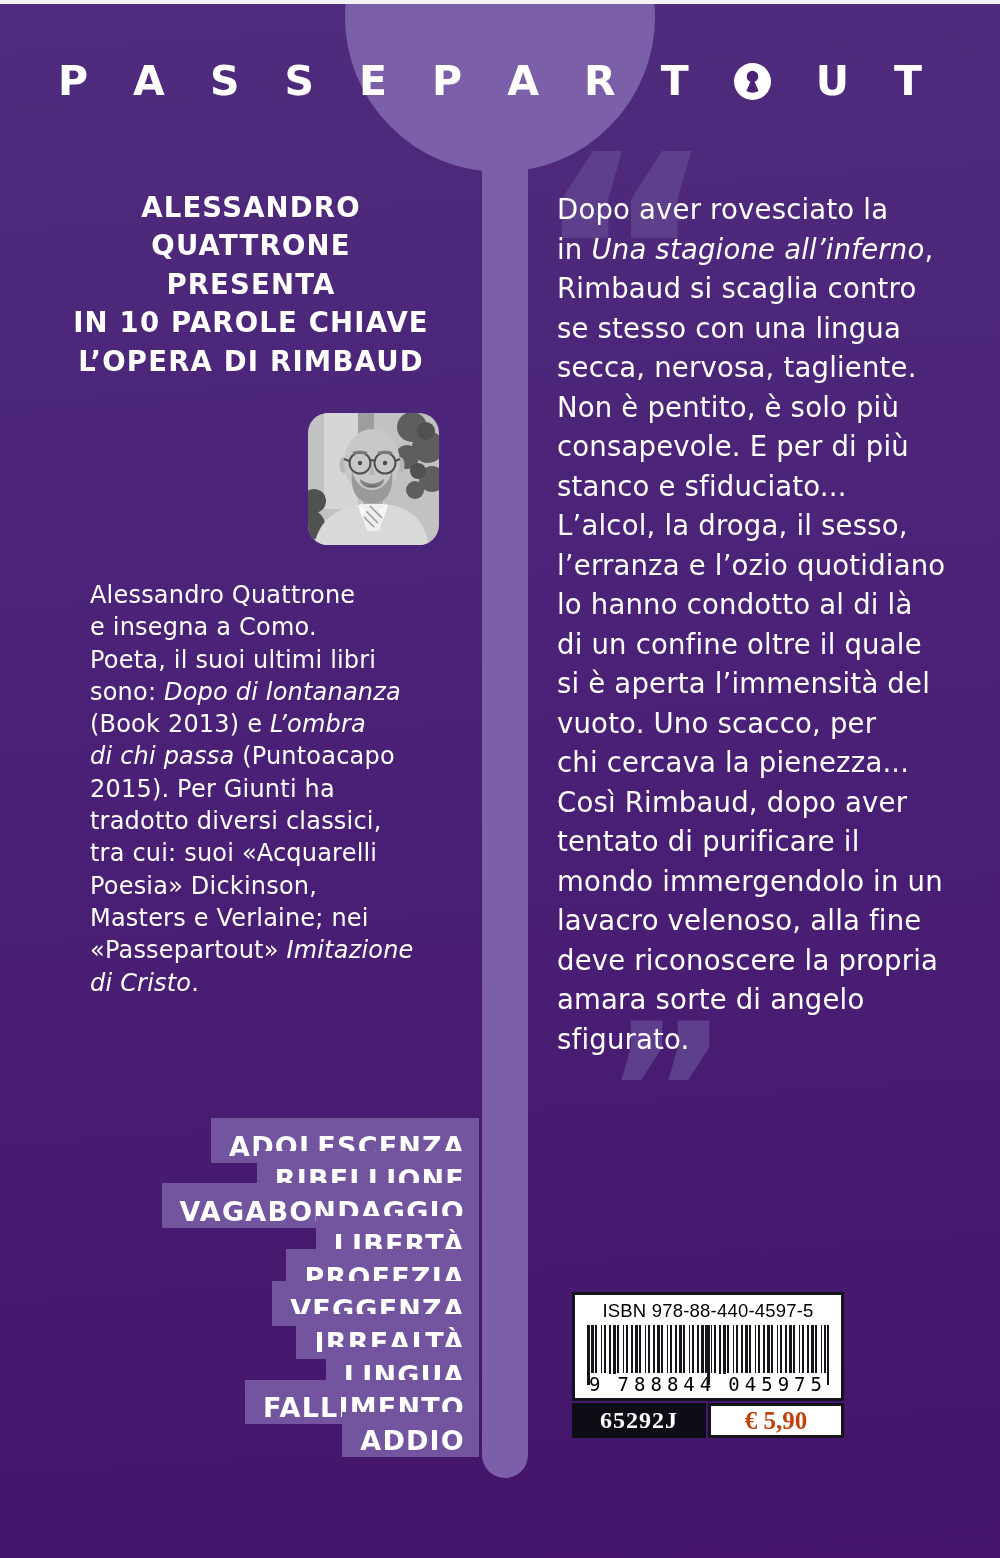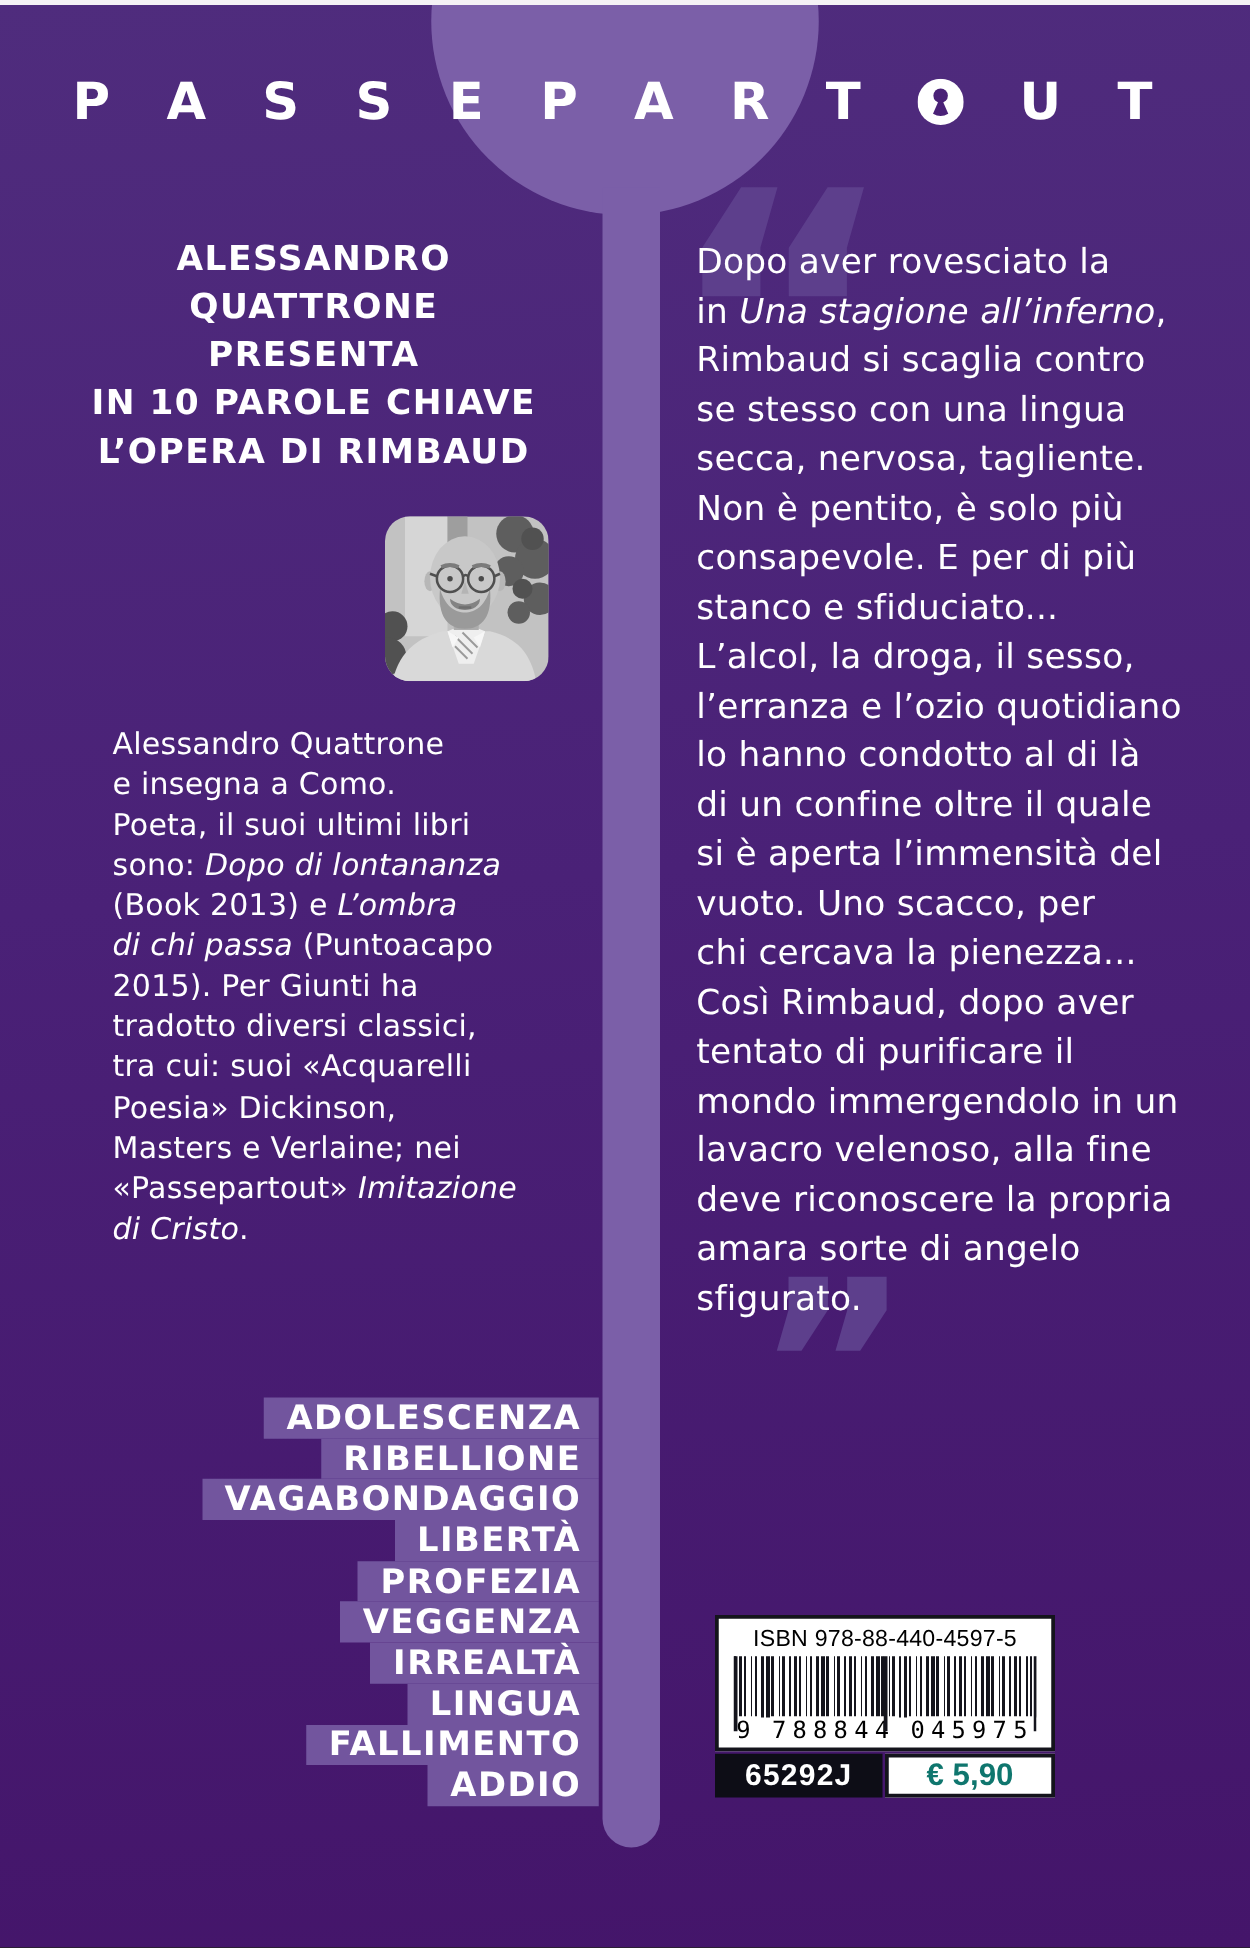--- a/index.html
+++ b/index.html
@@ -25,41 +25,41 @@
     font-size:27.5px;line-height:38.4px;font-weight:700;letter-spacing:1.2px;}
   .photo{position:absolute;left:308px;top:413px;width:131px;height:132px;border-radius:20px;
     overflow:hidden;z-index:4;}
   .bio{position:absolute;left:90px;top:579px;width:353px;text-align:left;z-index:4;
     font-size:24px;line-height:32.3px;letter-spacing:0.2px;}
   .quote-text{position:absolute;left:557px;top:190px;width:420px;z-index:4;
     font-size:27.5px;line-height:39.5px;letter-spacing:0.2px;}
   .tline{white-space:nowrap;}
   .keywords{position:absolute;right:521px;top:1118px;z-index:3;}
   .kw-row{display:flex;justify-content:flex-end;height:32.7px;}
-  .kw-band{display:inline-flex;align-items:center;height:32.7px;padding:0 14px 0 18px;
+  .kw-band{display:inline-flex;align-items:center;height:32.7px;padding:12px 14px 0 18px;
     background:var(--keyword-band,#72559e);font-size:27px;font-weight:700;letter-spacing:1.2px;
     color:#fff;white-space:nowrap;}
   .barcode{position:absolute;left:557px;top:1292px;z-index:5;font-family:"Liberation Sans",sans-serif;padding-left:15px;}
   .bc-box{box-sizing:border-box;width:272px;height:109px;background:#fff;border:3px solid #14141c;}
   .bc-isbn{margin-top:5px;text-align:center;color:#000;font-size:18.5px;letter-spacing:0.2px;}
   .bc-wrap{position:relative;margin:3px 12px 0 12px;height:72px;}
   .bc-bars{height:49px;background:repeating-linear-gradient(90deg,
     #14141c 0 2px,#fff 2px 4px,#14141c 4px 7px,#fff 7px 8px,#14141c 8px 10px,#fff 10px 14px,
     #14141c 14px 15px,#fff 15px 17px,#14141c 17px 19px,#fff 19px 22px);}
   .guard{position:absolute;top:0;width:2.5px;height:60px;background:#14141c;}
   .g1{left:0;}.g2{left:calc(50% - 1px);}.g3{right:0;}
   .bc-digits{display:flex;justify-content:space-between;align-items:flex-end;height:21px;
     color:#000;font-size:19px;font-family:"DejaVu Sans Mono",monospace;}
   .bc-digits span{letter-spacing:5px;background:#fff;padding:0 2px;}
-  .bc-row2{display:flex;margin-top:2px;}
+  .bc-row2{display:flex;margin-top:2px;font-family:Liberation Serif, serif;}
   .bc-code{box-sizing:border-box;width:134px;height:35px;background:#0d0d16;color:#fff;
     display:flex;align-items:center;justify-content:center;font-size:24px;font-weight:700;
     letter-spacing:1px;}
   .bc-price{box-sizing:border-box;width:136px;height:35px;margin-left:2px;background:#fff;
-    border:3px solid #14141c;color:#0f766e;display:flex;align-items:center;justify-content:center;
+    border:3px solid #14141c;color:#c2410c;display:flex;align-items:center;justify-content:center;
     font-size:25px;font-weight:700;}
 </style>
 </head>
 <body>
 
 <div class="cover">
   <div class="top-strip"></div>
   <div class="key-circle"></div>
   <div class="key-stem"></div>
 

